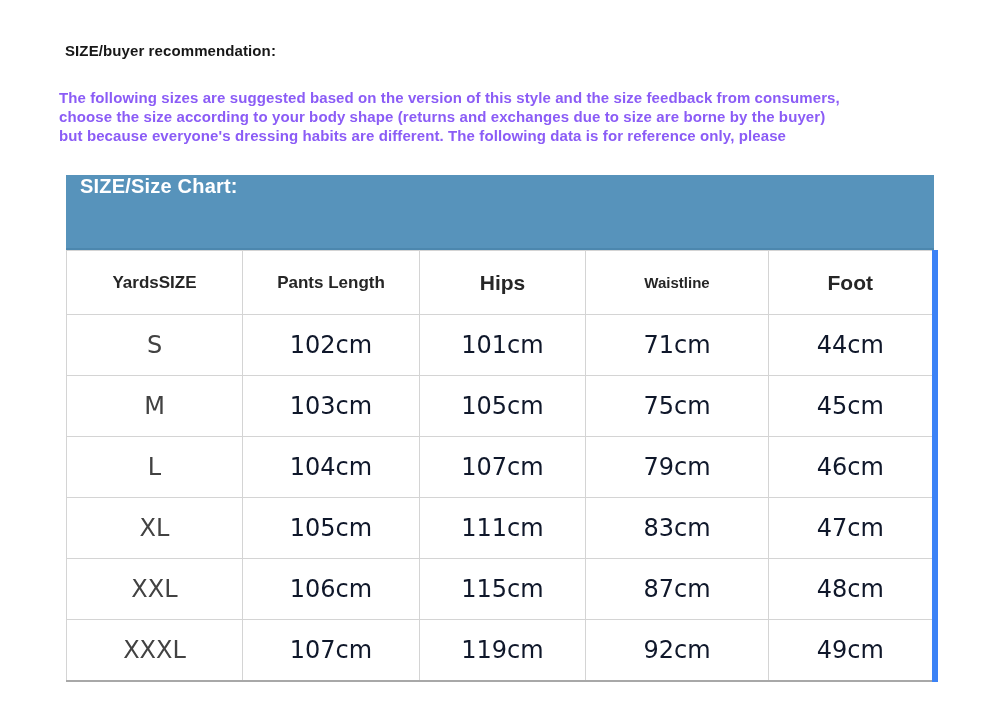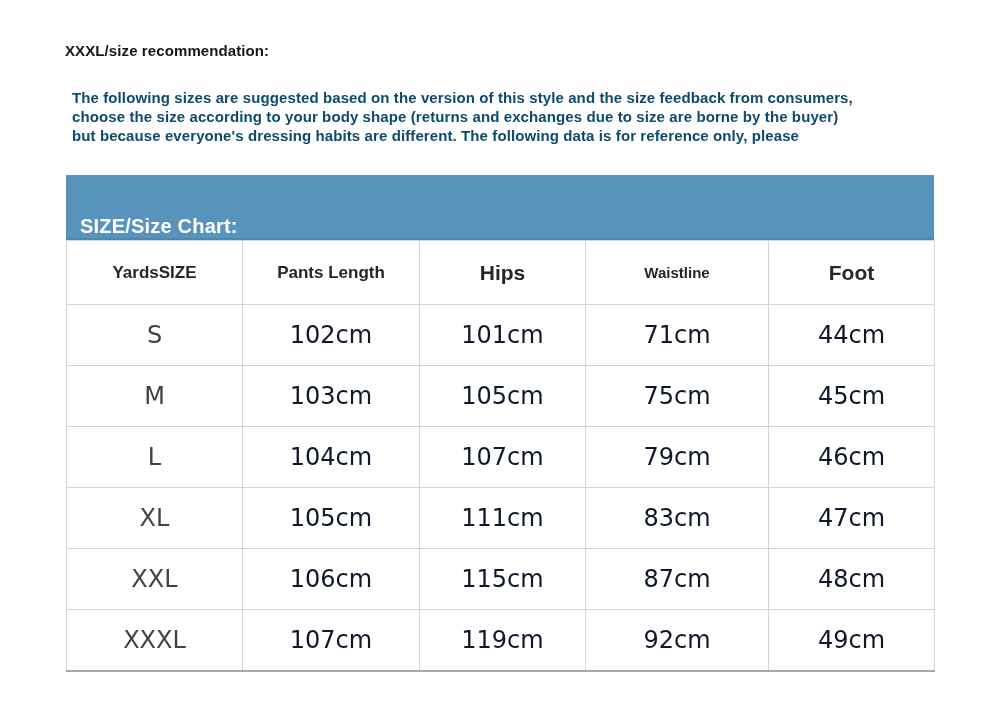--- a/index.html
+++ b/index.html
@@ -16,56 +16,56 @@
     position: absolute;
     left: 65px;
     top: 42px;
     font-size: 15px;
     font-weight: bold;
     color: #171717;
     letter-spacing: 0.1px;
   }
   .intro-paragraph {
     position: absolute;
-    left: 72px;
+    left: 59px;
     top: 88px;
     font-size: 15px;
     font-weight: bold;
-    color: #0c4a6e;
+    color: #8b5cf6;
     line-height: 19px;
     letter-spacing: 0.1px;
   }
   .intro-paragraph .line { white-space: nowrap; }
   .size-chart {
     position: absolute;
     left: 66px;
     top: 175px;
     width: 868px;
   }
   .chart-title-bar {
-    height: 65px;
+    height: 75px;
     background: #5793bb;
     border-bottom: 2px solid #4c87ae;
     display: flex;
-    align-items: flex-end;
+    align-items: flex-start;
     padding-left: 14px;
   }
   .chart-title-bar .title-text {
     color: #ffffff;
     font-size: 20px;
     font-weight: bold;
     letter-spacing: 0.2px;
   }
   table.size-table {
     width: 868px;
     border-collapse: collapse;
     table-layout: fixed;
     background: #ffffff;
     border-left: 1px solid #c9c9c9;
-    border-right: 1px solid #3b82f6;
+    border-right: 6px solid #3b82f6;
     border-bottom: 2px solid #a8a8a8;
     border-radius: 23px;
   }
   table.size-table th, table.size-table td {
     border: 1px solid #d4d4d4;
     text-align: center;
     vertical-align: middle;
   }
   table.size-table th {
     height: 64px;
@@ -82,21 +82,21 @@
     font-weight: normal;
     color: #0f172a;
   }
   table.size-table td.size-col { color: #424242; }
 </style>
 </head>
 <body>
 
 <div class="page">
 
-  <div class="intro-heading">XXXL/size recommendation:</div>
+  <div class="intro-heading">SIZE/buyer recommendation:</div>
 
   <div class="intro-paragraph">
     <div class="line">The following sizes are suggested based on the version of this style and the size feedback from consumers,</div>
     <div class="line">choose the size according to your body shape (returns and exchanges due to size are borne by the buyer)</div>
     <div class="line">but because everyone's dressing habits are different. The following data is for reference only, please</div>
   </div>
 
   <div class="size-chart">
 
     <div class="chart-title-bar">

